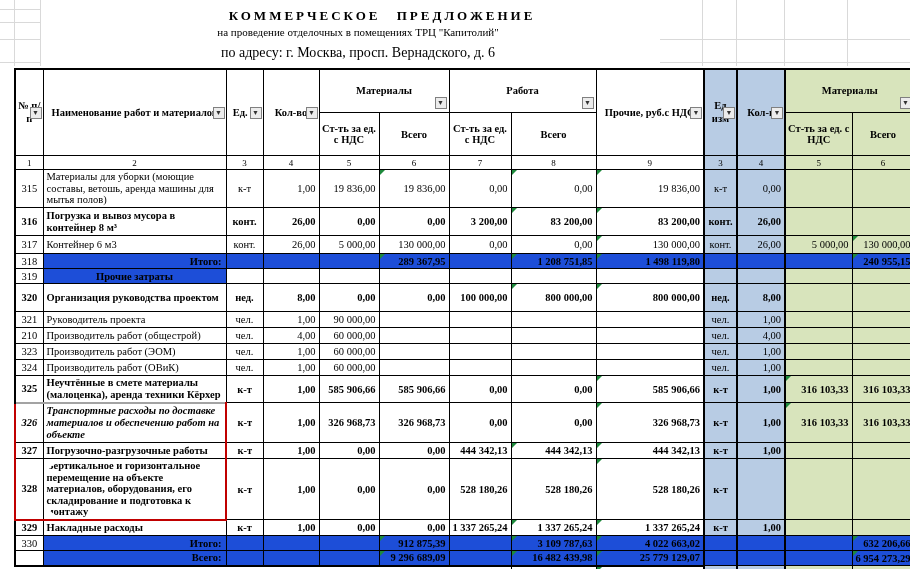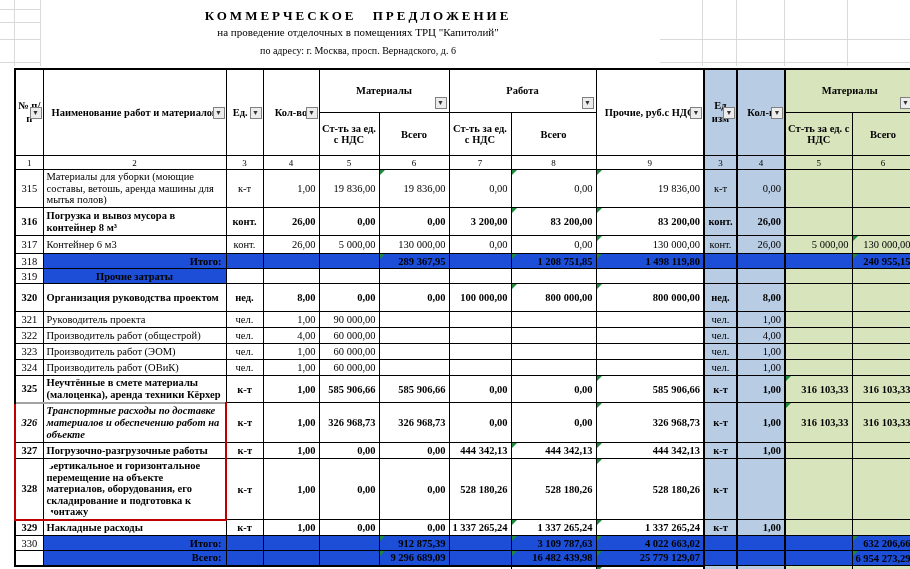--- a/index.html
+++ b/index.html
@@ -2,23 +2,23 @@
 <html><head>
 <meta charset="utf-8">
 <style>
   html,body{margin:0;padding:0;}
   body{width:910px;height:569px;overflow:hidden;position:relative;background:#fff;
        font-family:"Liberation Serif", serif;color:#000;}
   
   .gl{position:absolute;background:#d9d9d9;}
   
   .titles{position:absolute;left:14px;top:0;width:688px;text-align:center;}
-  .t1{position:absolute;top:8px;width:100%;font-size:13px;font-weight:bold;letter-spacing:3px;word-spacing:10px;}
+  .t1{position:absolute;top:8px;width:100%;font-size:13px;font-weight:bold;letter-spacing:3px;word-spacing:10px;padding-left:24px;}
   .t2{position:absolute;top:26px;width:100%;font-size:11px;}
-  .t3{position:absolute;top:45px;width:100%;font-size:10px;}
+  .t3{position:absolute;top:45px;width:100%;font-size:14px;}
   
   table{position:absolute;left:14px;top:68px;width:900px;border-collapse:collapse;table-layout:fixed;}
   td,th{border:1px solid #000;padding:0 2px;font-size:10.5px;overflow:hidden;position:relative;vertical-align:middle;}
   thead th{font-weight:bold;text-align:center;}
   thead tr.hr1 th{height:42px;border-top:2px solid #000;}
   thead tr.hr2 th{height:42px;}
   .c0{border-left-width:2px;}
   .c9,.c10,.c11{border-left-width:2px;}
   .blue{background:#B8CCE4;}
   .green{background:#D8E4BC;}
@@ -257,21 +257,21 @@
         <td class="c5 numc" data-name="materials-total-cell"></td>
         <td class="c6 numc" data-name="work-price-cell"></td>
         <td class="c7 numc" data-name="work-total-cell"></td>
         <td class="c8 numc" data-name="itogo-cell"></td>
         <td class="c9 blue ctr" data-name="unit2-cell">чел.</td>
         <td class="c10 blue numc" data-name="qty2-cell">1,00</td>
         <td class="c11 green numc" data-name="materials2-price-cell"></td>
         <td class="c12 green numc" data-name="materials2-total-cell"></td>
       </tr>
       <tr data-name="table-row" style="height: 16px;">
-        <td class="cnum c0" data-name="row-num-cell">322</td>
+        <td class="cnum c0" data-name="row-num-cell">210</td>
         <td class="namec c1" data-name="item-name-cell">Производитель работ (общестрой)</td>
         <td class="c2 ctr" data-name="unit-cell">чел.</td>
         <td class="c3 numc" data-name="qty-cell">4,00</td>
         <td class="c4 numc" data-name="materials-price-cell">60 000,00</td>
         <td class="c5 numc" data-name="materials-total-cell"></td>
         <td class="c6 numc" data-name="work-price-cell"></td>
         <td class="c7 numc" data-name="work-total-cell"></td>
         <td class="c8 numc" data-name="itogo-cell"></td>
         <td class="c9 blue ctr" data-name="unit2-cell">чел.</td>
         <td class="c10 blue numc" data-name="qty2-cell">4,00</td>

